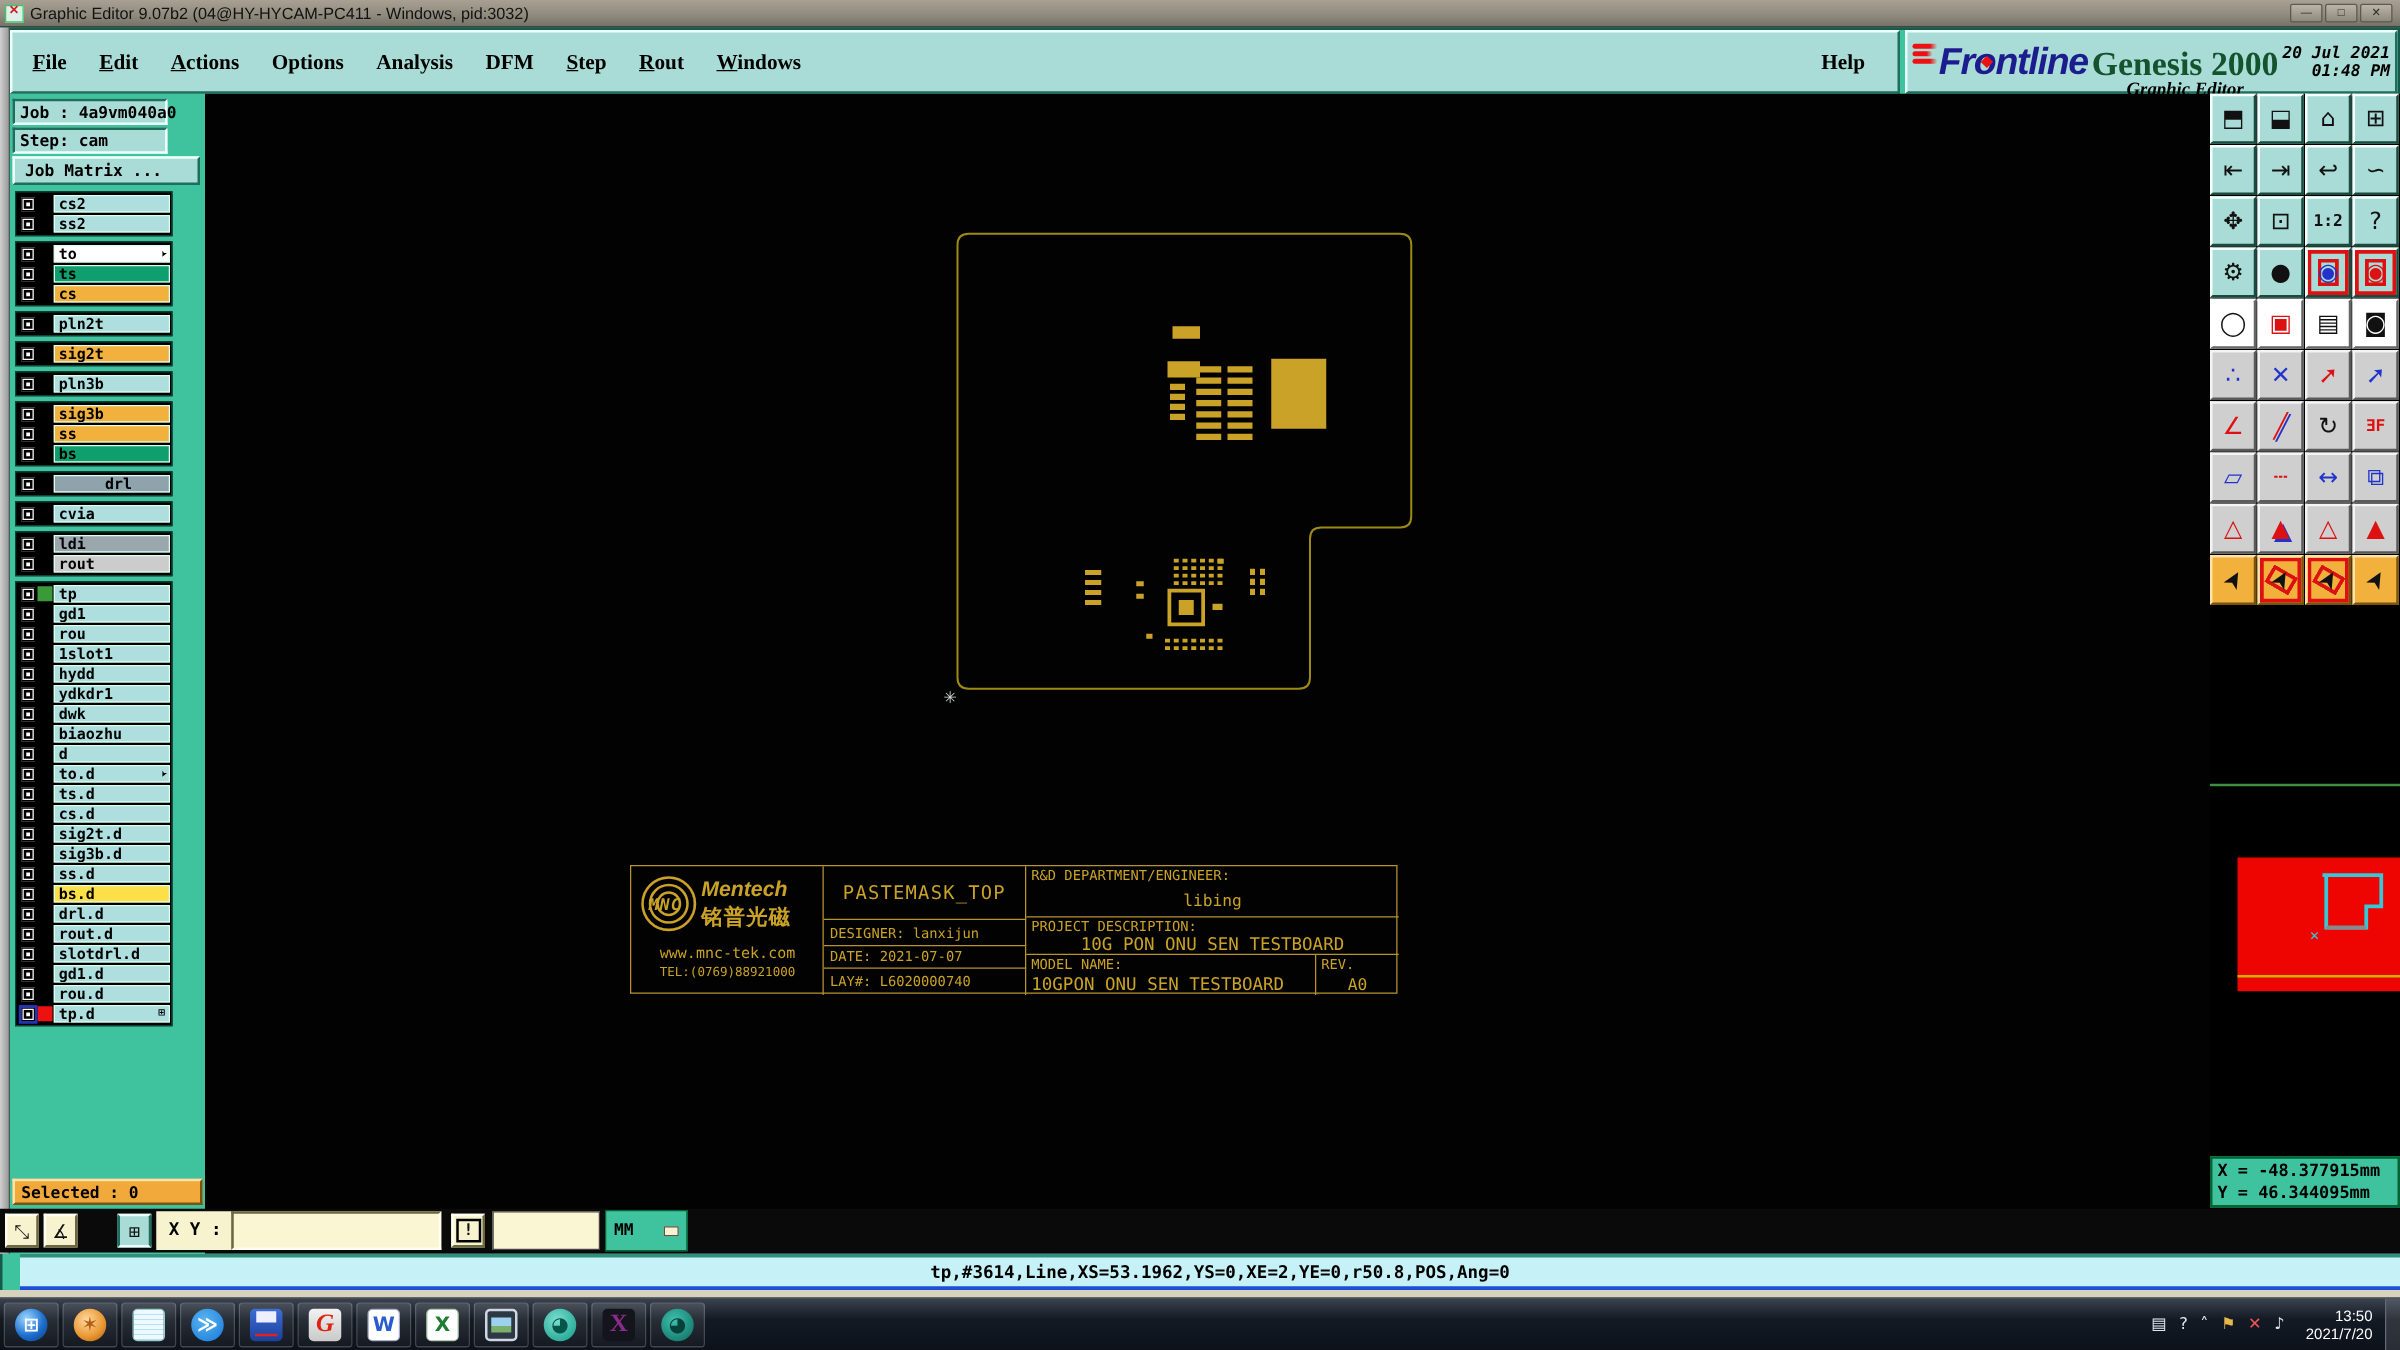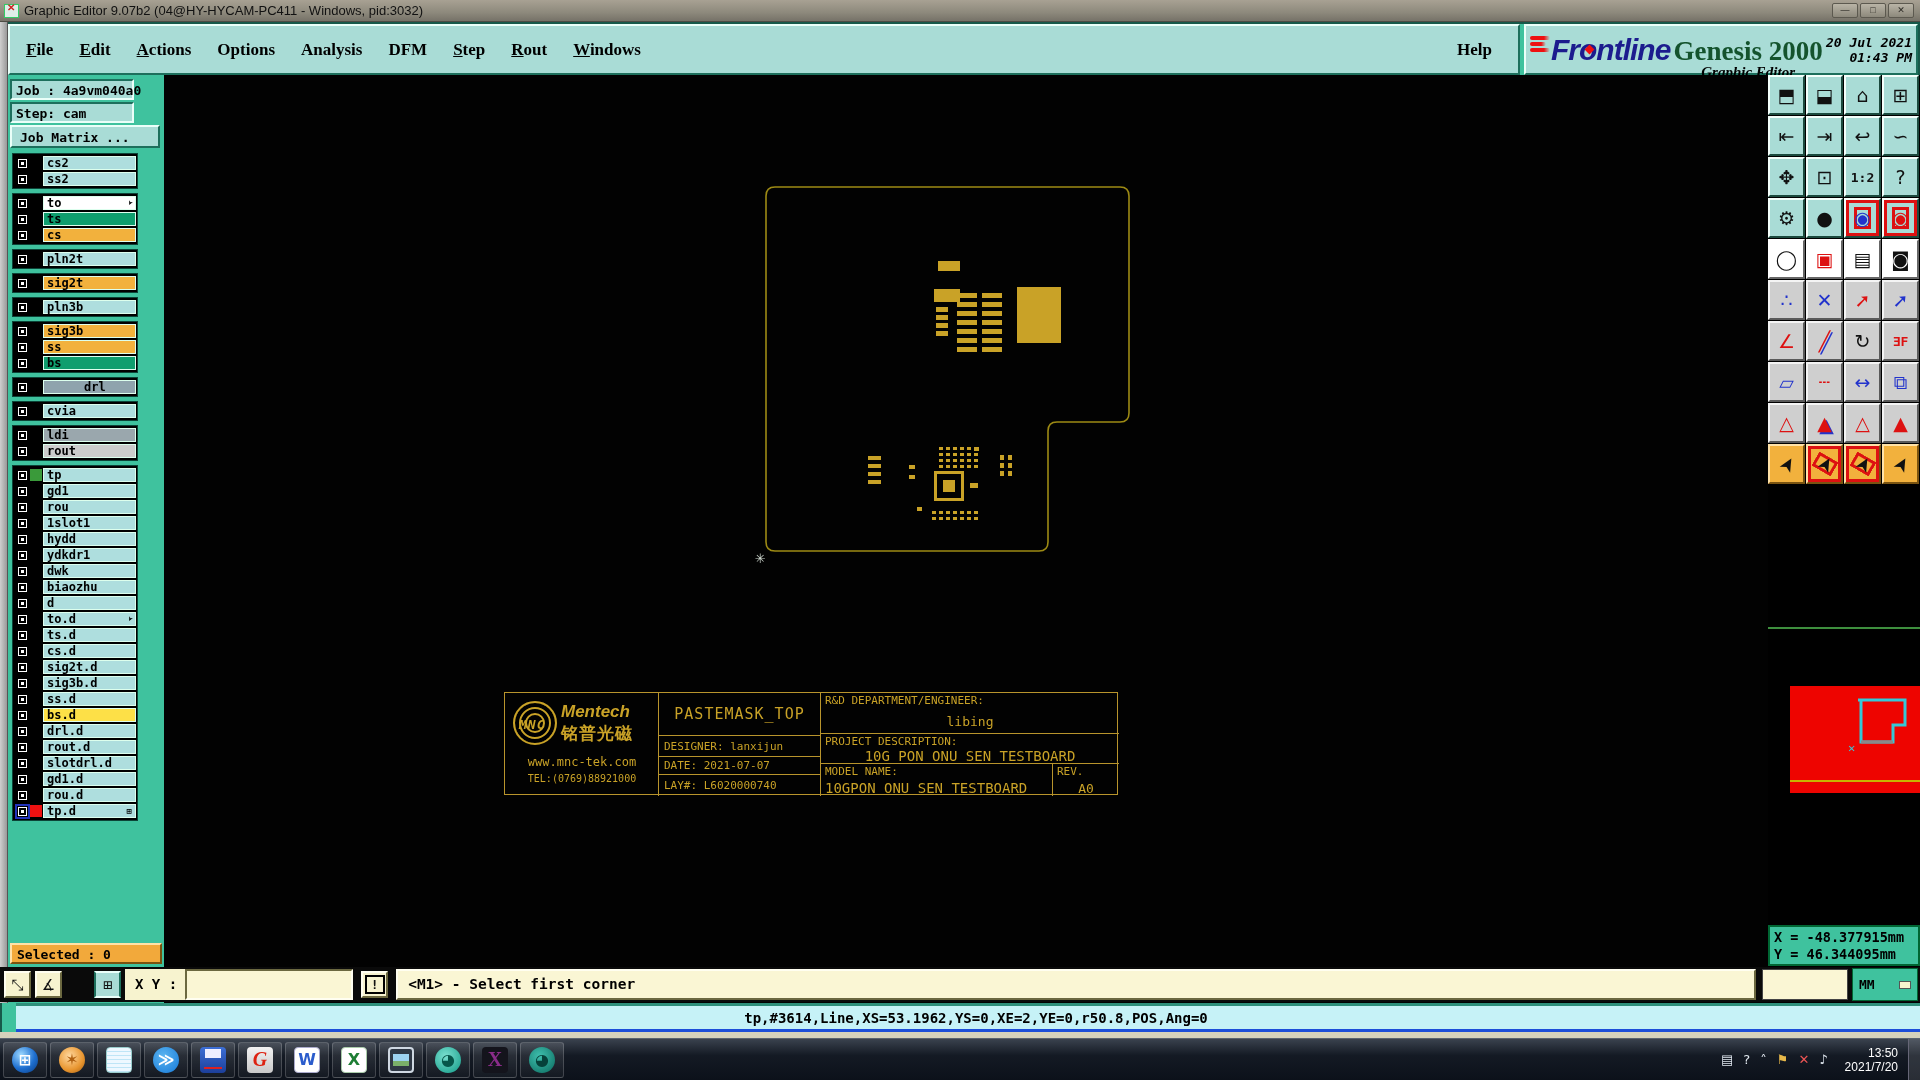--- a/index.html
+++ b/index.html
@@ -206,21 +206,21 @@
 </div>
 
 <div class="abs tealpanel" id="brandpanel">
   <span id="fl-logo"><span id="fl-lines"><i></i><i></i><i></i></span><span>Fr</span><span class="fl-o">o</span><span>ntline</span></span>
   <span id="brand-center">
     <div id="brand-title">Genesis 2000</div>
     <div id="brand-sub">Graphic Editor</div>
   </span>
   <span id="brand-date">
     <div>20 Jul 2021</div>
-      <div>01:43 PM</div>
+      <div>01:48 PM</div>
   </span>
   <span id="pause-icon">
       <i></i>
       <i></i>
     </span>
 </div>
 
 <div class="abs" id="sidebar">
   <div class="abs hdrbox" style="top:2px">Job : 4a9vm040a0</div>
   <div class="abs hdrbox" style="top:25px">Step: cam</div>
@@ -717,21 +717,20 @@
       </span>
       <span class="bbtn teal">
         <span>⊞</span>
       </span>
     </div>
   <span id="xy-label">X Y :</span>
   <input id="xy-input" value="" style="">
   <span class="bbtn" id="excl-btn">
       <span>!</span>
     </span>
-  <span id="promptbar">&lt;M1&gt; - Select first corner</span>
   <span id="minibox"></span>
   <span id="unitpanel">
       <span>MM</span>
       <span id="unit-dd"></span>
     </span>
 </div>
 
 <div class="abs" id="statusbar">
   <span>tp,#3614,Line,XS=53.1962,YS=0,XE=2,YE=0,r50.8,POS,Ang=0</span>
 </div>

